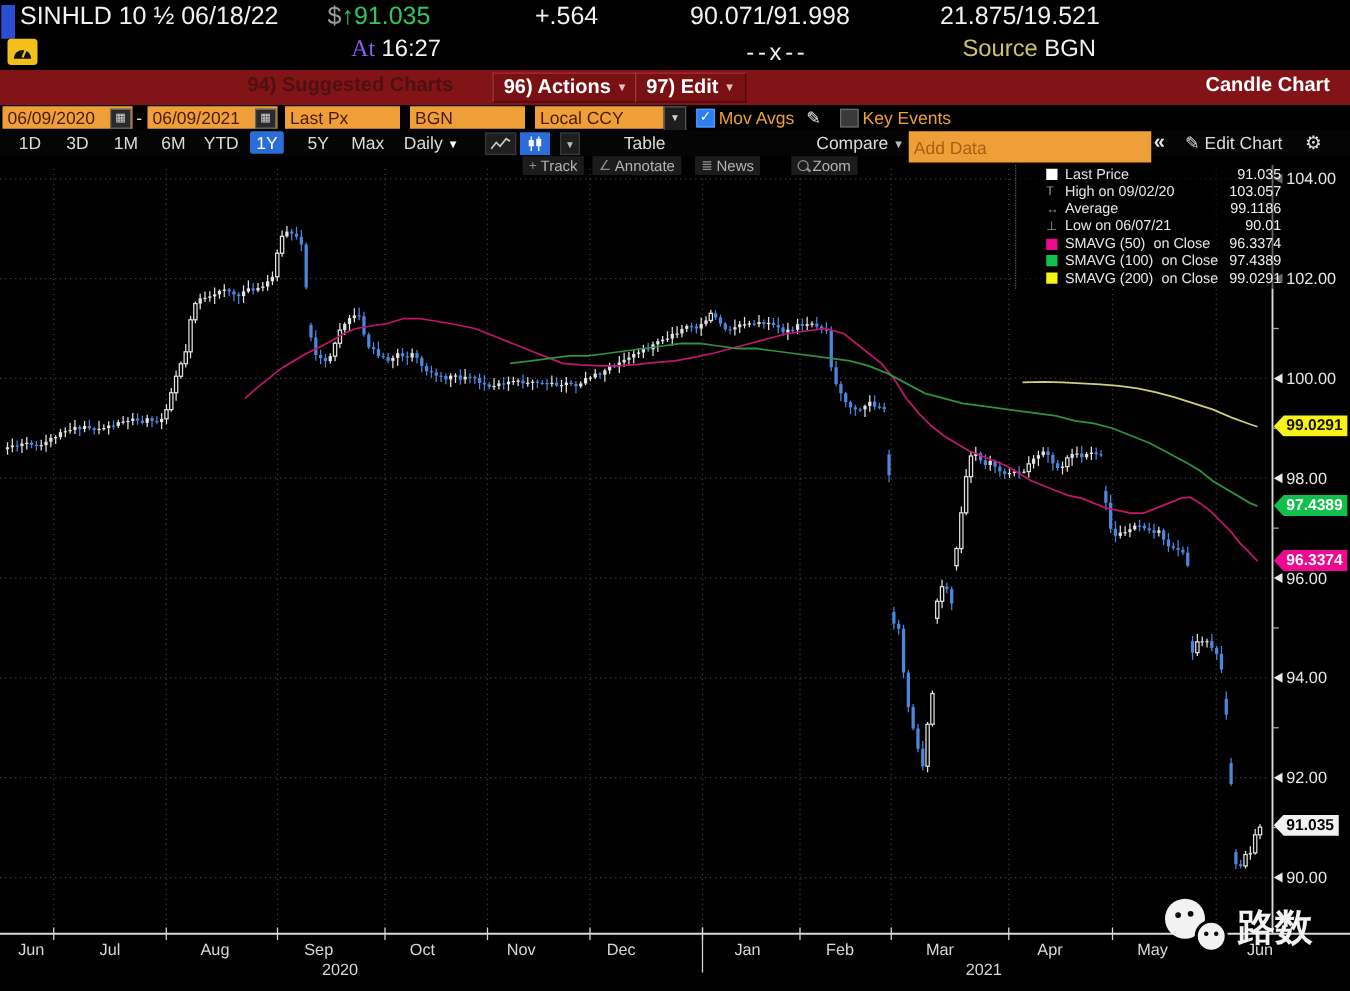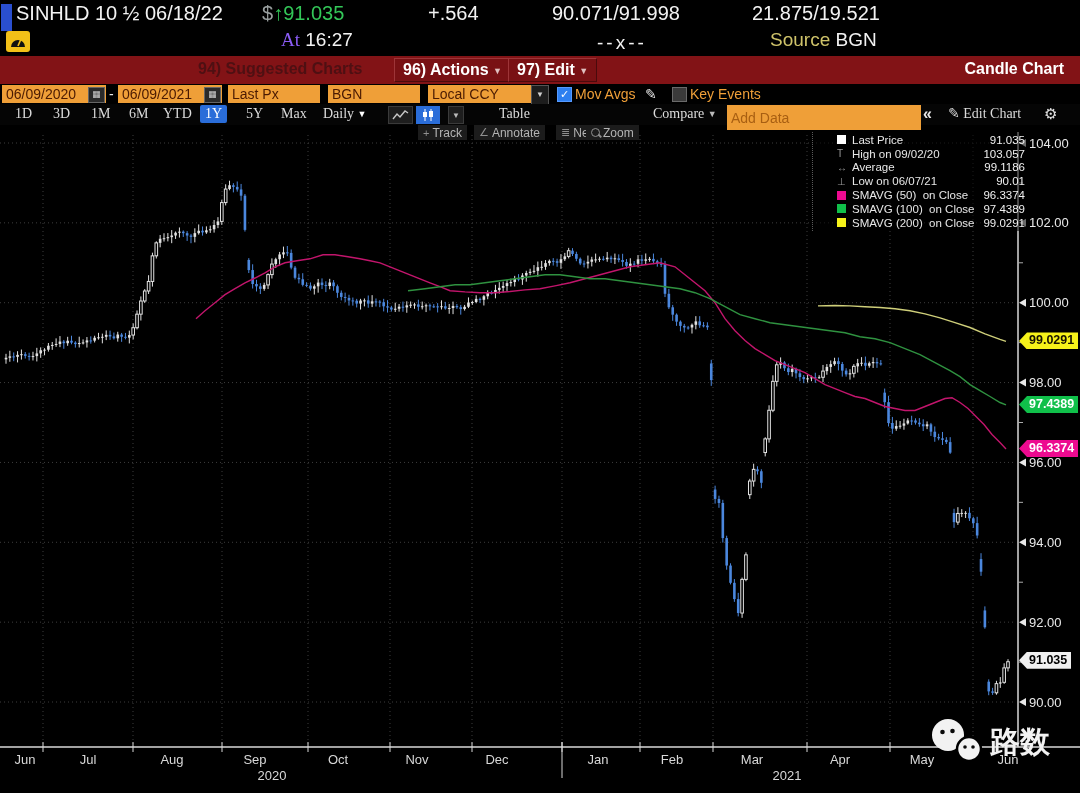--- a/index.html
+++ b/index.html
@@ -36,21 +36,21 @@
   .whitedash{color:#e8e8e8;}
   .ccycaret{top:1px;height:18px;width:16px;background:#1d1d1d;border:1px solid #555;color:#cfcfcf;
             font-size:8px;text-align:center;line-height:17px;}
   .cb{top:3px;width:13px;height:13px;border:1px solid #777;}
   .cb.checked{background:#2d7ff0;border-color:#5599ff;color:#fff;font-size:11px;line-height:13px;text-align:center;}
   .cb.un{background:#3a3a3a;border-color:#6a6a6a;}
   .olabel{color:#ef9f38;top:2px;}
   .pencil{color:#e8e8e8;font-size:14px;top:2px;}
   
   #toolbar{top:104px;left:0;width:1080px;height:21px;background:#050505;z-index:5;font-size:14px;color:#e4e4e4;}
-  .pbtn{top:1px;height:18px;line-height:18px;padding:0 5px;color:#dcdcdc;font-family:Liberation Serif, serif;}
+  .pbtn{top:1px;height:18px;line-height:18px;padding:0 5px;color:#dcdcdc;}
   .pbtn.sel{background:#2a6dd9;border-radius:2px;color:#fff;}
   .tchip{top:2px;height:16px;background:#1e1e1e;border:1px solid #3a3a3a;display:flex;align-items:center;padding:0 3px;}
   .tchip.sel{background:#2a6dd9;border-color:#2a6dd9;}
   .adddata{top:1px;left:727px;width:186px;height:17px;background:#ef9f38;border:none;outline:none;
            font-family:"Liberation Sans",sans-serif;font-size:14px;padding:4px 4px;color:#7a3c08;}
   .adddata::placeholder{color:#a85f12;opacity:1;}
   
   .chip{position:absolute;height:15px;background:#1c1c1c;color:#b4b4b4;font-size:12px;z-index:6;
         display:flex;align-items:center;padding:0 5px;gap:3px;}
   .chip .ic{color:#8f8f8f;font-size:11px;}
@@ -150,21 +150,21 @@
         <span>Track</span>
       </div>
       <div class="chip" style="left: 474px; top: 125px;">
         <span class="ic">∠</span>
         <span>Annotate</span>
       </div>
       <div class="chip" style="left: 556px; top: 125px;">
         <span class="ic">≣</span>
         <span>News</span>
       </div>
-      <div class="chip" style="left: 586px; top: 125px;">
+      <div class="chip" style="left: 633px; top: 125px;">
         <span class="mag"></span>
         <span>Zoom</span>
       </div>
     </div>
 
   <svg class="abs" id="chart-svg" width="1080" height="793" viewBox="0 0 1080 793" style="top:0;left:0;z-index:1">
       <line x1="0" y1="702" x2="1014" y2="702" stroke="#3d3d3d" stroke-width="1" stroke-dasharray="1 3"></line>
       <line x1="0" y1="622.1428571428571" x2="1014" y2="622.1428571428571" stroke="#3d3d3d" stroke-width="1" stroke-dasharray="1 3"></line>
       <line x1="0" y1="542.2857142857142" x2="1014" y2="542.2857142857142" stroke="#3d3d3d" stroke-width="1" stroke-dasharray="1 3"></line>
       <line x1="0" y1="462.42857142857144" x2="1014" y2="462.42857142857144" stroke="#3d3d3d" stroke-width="1" stroke-dasharray="1 3"></line>

